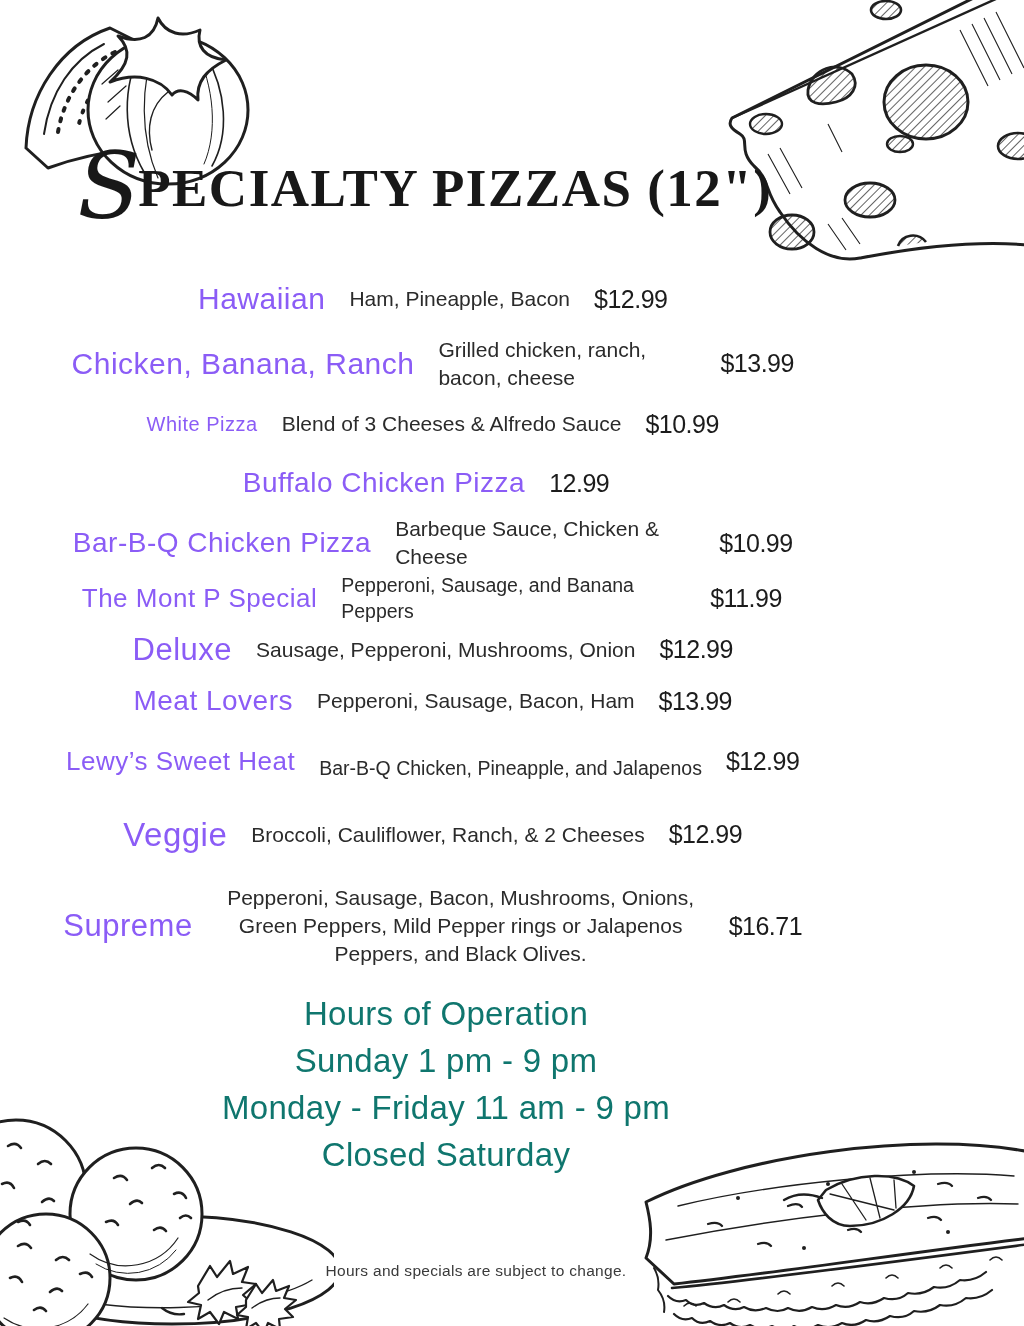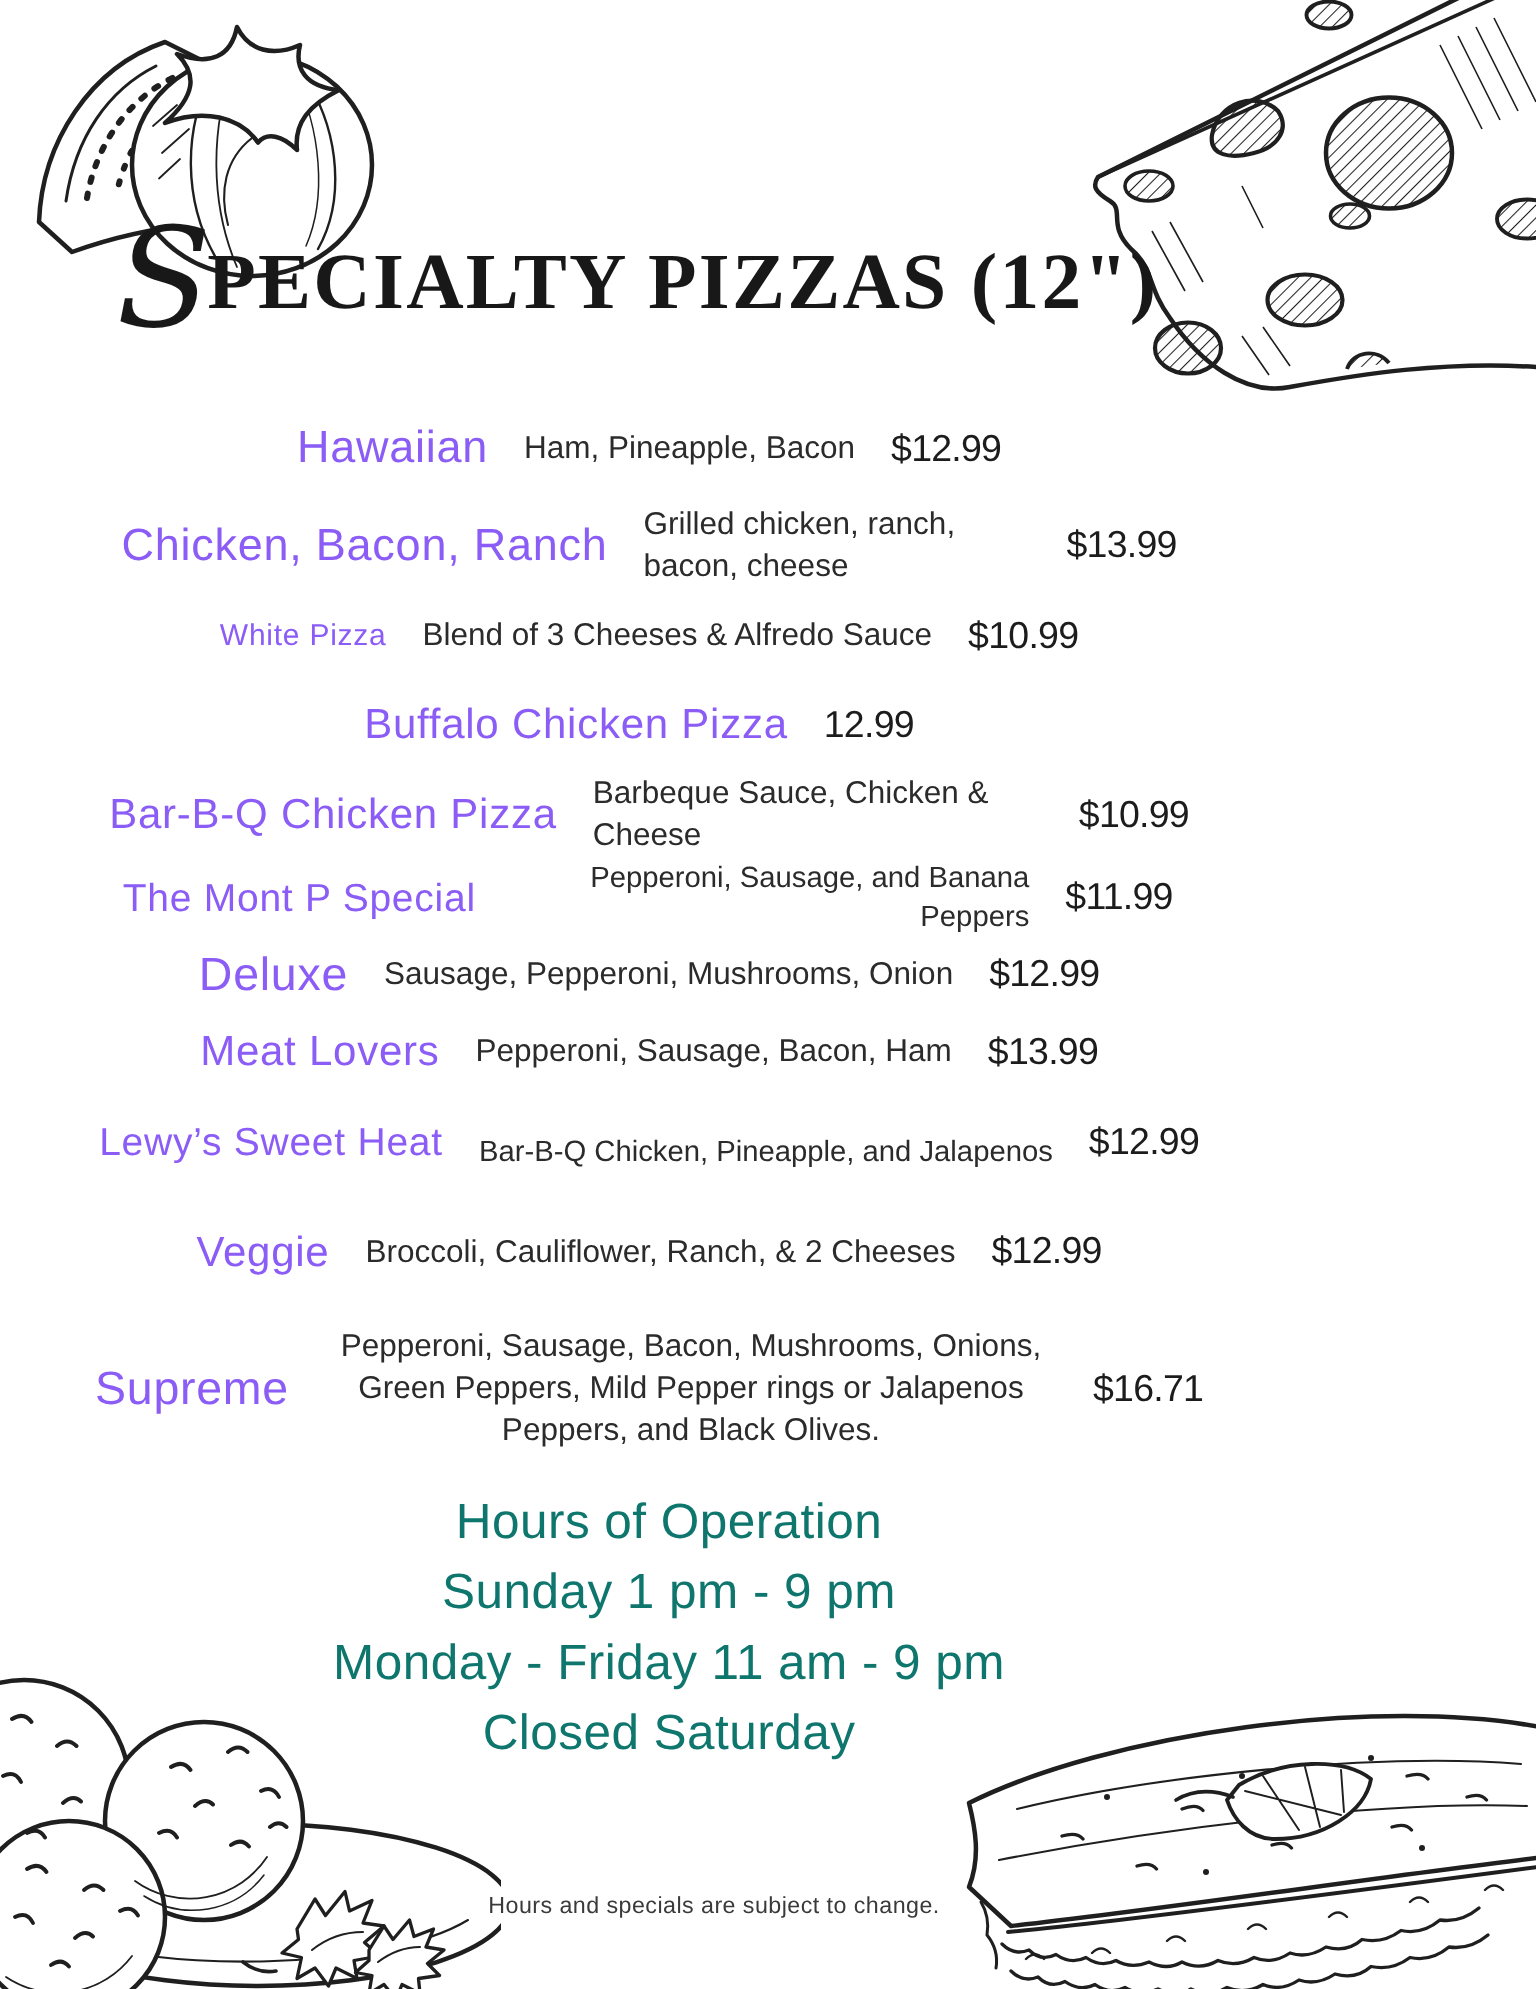--- a/index.html
+++ b/index.html
@@ -29,27 +29,27 @@
   .iname{font-size:28px;color:#8b5cf6;white-space:nowrap;letter-spacing:.5px;}
   .idesc{font-size:21px;color:#2b2b2b;text-align:center;line-height:1.32;}
   .iprice{font-size:25px;color:#1c1c1c;min-width:80px;letter-spacing:-0.5px;}
   .r0{height:64px}.r1{height:65px}.r2{height:56px}.r3{height:62px}
   .r4{height:58px}.r5{height:53px}.r6{height:49px}.r7{height:54px}
   .r8{height:67px}.r9{height:79px}.r10{height:104px}
   .r0 .iname{font-size:30px}
   .r1 .iname{font-size:30px}
   .r2 .iname{font-size:20px}
   .r6 .iname{font-size:31px}
-  .r9 .iname{font-size:28px}
+  .r9 .iname{font-size:33px}
   .r10 .iname{font-size:31px}
   .r5 .iname,.r8 .iname{font-size:26px}
   .r1 .idesc{max-width:258px;text-align:left;}
   .r3 .idesc{max-width:398px;text-align:left;font-size:20px;}
   .r4 .idesc{max-width:300px;text-align:left;}
-  .r5 .idesc{max-width:345px;text-align:right;font-size:19.5px;}
+  .r5 .idesc{max-width:345px;text-align:left;font-size:19.5px;}
   .r8 .idesc{font-size:19.5px;margin-top:15px;}
   .r10 .idesc{max-width:488px;text-align:center;}
   
   .hours{
     position:absolute;top:990px;left:0;width:892px;text-align:center;
     font-size:33px;line-height:47px;color:#0f766e;z-index:2;letter-spacing:.3px;
   }
   .hours .hline{margin:0;}
   
   .footnote{
@@ -111,21 +111,21 @@
 
   <div class="title"><span class="script-s">S</span><span>PECIALTY PIZZAS (12")</span></div>
 
   <div class="menu">
     <div class="row r0">
       <span class="iname">Hawaiian</span>
       <span class="idesc">Ham, Pineapple, Bacon</span>
       <span class="iprice">$12.99</span>
     </div>
     <div class="row r1">
-      <span class="iname">Chicken, Bacon, Ranch</span>
+      <span class="iname">Chicken, Banana, Ranch</span>
       <span class="idesc">Grilled chicken, ranch, bacon, cheese</span>
       <span class="iprice">$13.99</span>
     </div>
     <div class="row r2">
       <span class="iname">White Pizza</span>
       <span class="idesc">Blend of 3 Cheeses &amp; Alfredo Sauce</span>
       <span class="iprice">$10.99</span>
     </div>
     <div class="row r3">
       <span class="iname">Buffalo Chicken Pizza</span>

